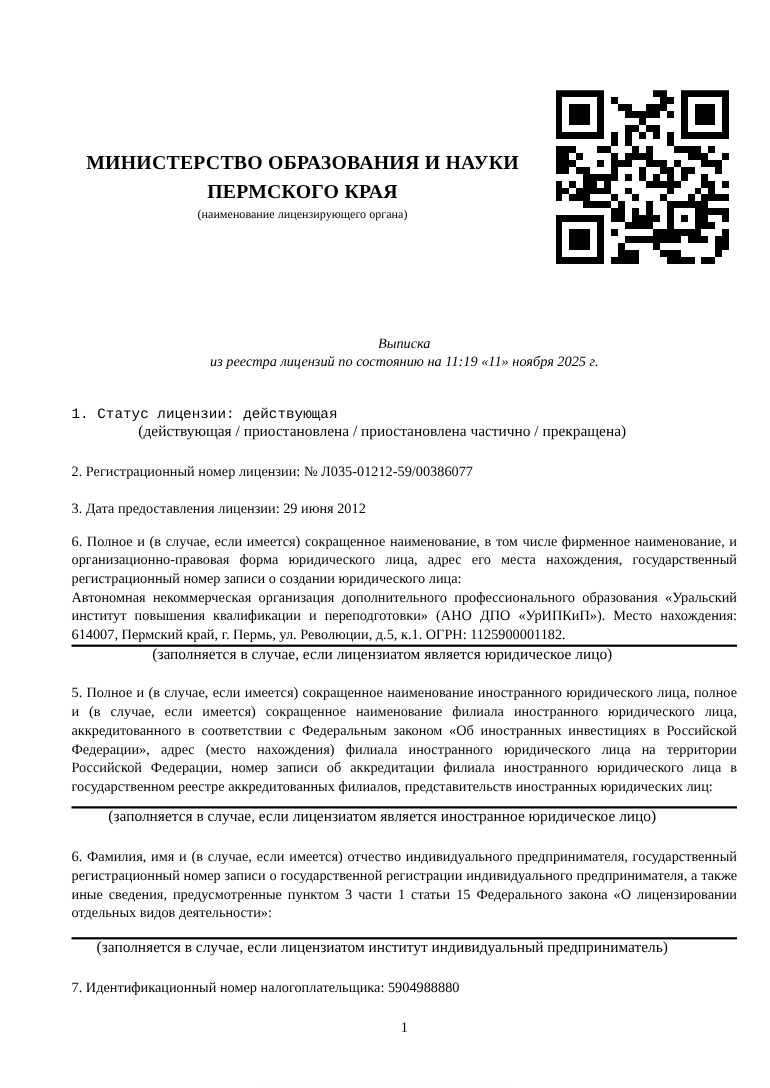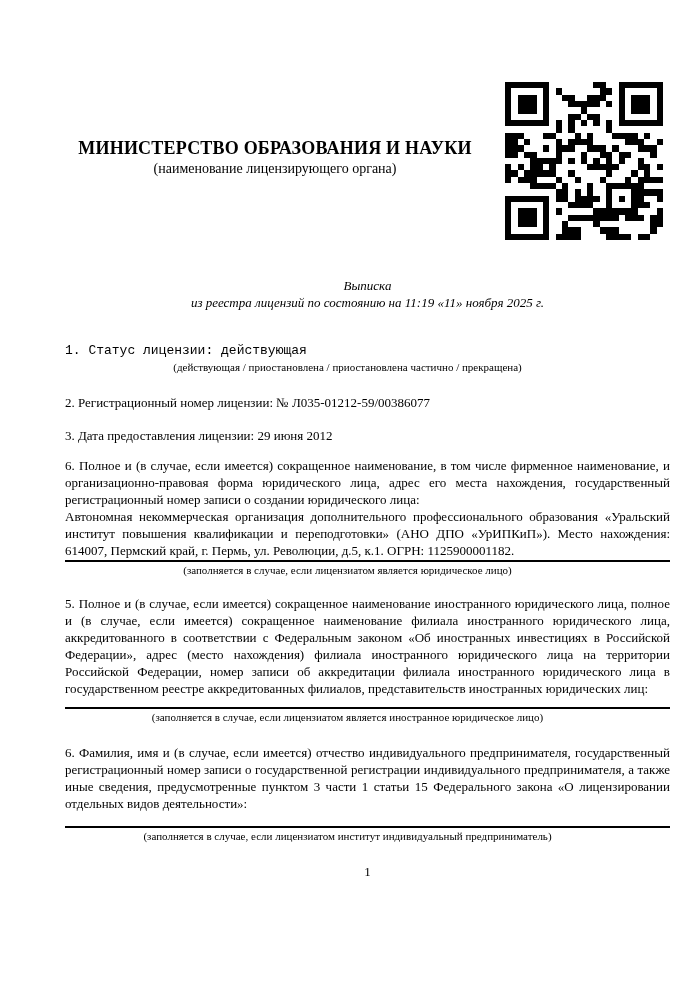--- a/index.html
+++ b/index.html
@@ -28,36 +28,36 @@
     width: 420px;
     text-align: center;
   }
   .ministry-line {
     font-size: 18px;
     font-weight: bold;
     line-height: 26px;
     letter-spacing: 0.2px;
   }
   .header-caption {
-    font-size: 14px;
+    font-size: 11px;
     line-height: 12px;
     margin-top: 2px;
   }
   .content {
     margin-left: 65px;
     width: 605px;
     font-size: 13px;
     line-height: 17px;
   }
   .doc-title { text-align: center; margin-top: 102px; font-style: italic; }
   .doc-title div { line-height: 17px; }
   p { margin: 0; }
   .item1  { margin-top: 31px; font-family: Liberation Mono, monospace; }
   .note {
-    font-size: 11px;
+    font-size: 14px;
     line-height: 16px;
     text-align: center;
     padding-right: 40px;
   }
   .item2  { margin-top: 19px; }
   .item3  { margin-top: 16px; font-family: Liberation Serif, serif; }
   .just   { text-align: justify; }
   .item4-label { margin-top: 13px; }
   .rule {
     border: none;
@@ -386,20 +386,21 @@
         <rect x="17" y="24" width="1" height="1" fill="#000000"></rect>
         <rect x="18" y="24" width="1" height="1" fill="#000000"></rect>
         <rect x="19" y="24" width="1" height="1" fill="#000000"></rect>
         <rect x="21" y="24" width="1" height="1" fill="#000000"></rect>
         <rect x="22" y="24" width="1" height="1" fill="#000000"></rect>
       </svg>
   </div>
 
   <div class="header">
     <div class="ministry-line">МИНИСТЕРСТВО ОБРАЗОВАНИЯ И НАУКИ</div>
+    <div class="ministry-line">ПЕРМСКОГО КРАЯ</div>
     <div class="header-caption">(наименование лицензирующего органа)</div>
   </div>
 
   <div class="content">
 
     <div class="doc-title">
       <div>Выписка</div>
       <div>из реестра лицензий по состоянию на 11:19 «11» ноября 2025 г.</div>
     </div>
 
@@ -416,17 +417,18 @@
     <div class="note">(заполняется в случае, если лицензиатом является юридическое лицо)</div>
 
     <p class="just item5p">5. Полное и (в случае, если имеется) сокращенное наименование иностранного юридического лица, полное и (в случае, если имеется) сокращенное наименование филиала иностранного юридического лица, аккредитованного в соответствии с Федеральным законом «Об иностранных инвестициях в Российской Федерации», адрес (место нахождения) филиала иностранного юридического лица на территории Российской Федерации, номер записи об аккредитации филиала иностранного юридического лица в государственном реестре аккредитованных филиалов, представительств иностранных юридических лиц:</p>
     <hr class="rule rule-5">
     <div class="note">(заполняется в случае, если лицензиатом является иностранное юридическое лицо)</div>
 
     <p class="just item6p">6. Фамилия, имя и (в случае, если имеется) отчество индивидуального предпринимателя, государственный регистрационный номер записи о государственной регистрации индивидуального предпринимателя, а также иные сведения, предусмотренные пунктом 3 части 1 статьи 15 Федерального закона «О лицензировании отдельных видов деятельности»:</p>
     <hr class="rule rule-6">
     <div class="note">(заполняется в случае, если лицензиатом институт индивидуальный предприниматель)</div>
 
+    <p class="item7">7. Идентификационный номер налогоплательщика: 5904988880</p>
 
     <div class="page-number">1</div>
 
   </div>
 </div>
 
 </body></html>

